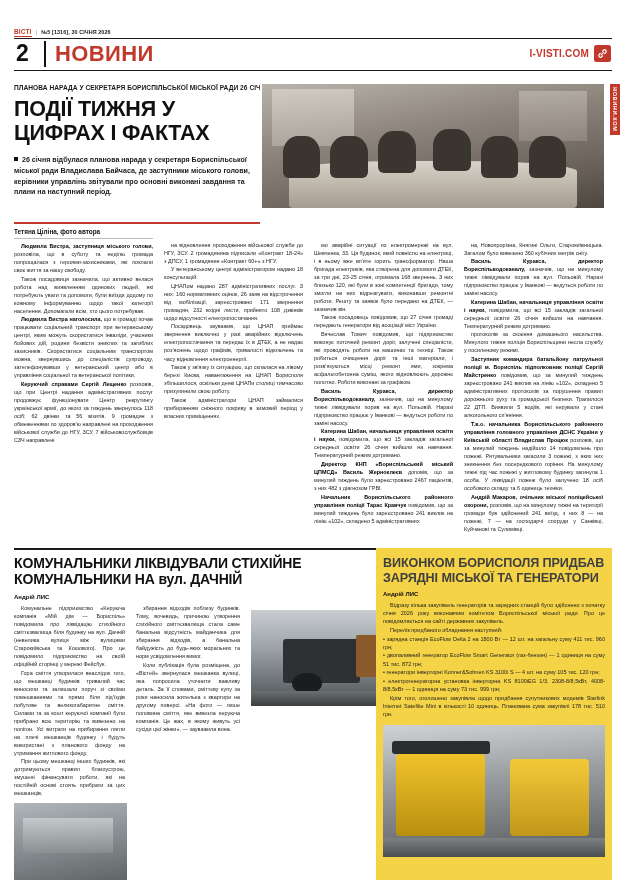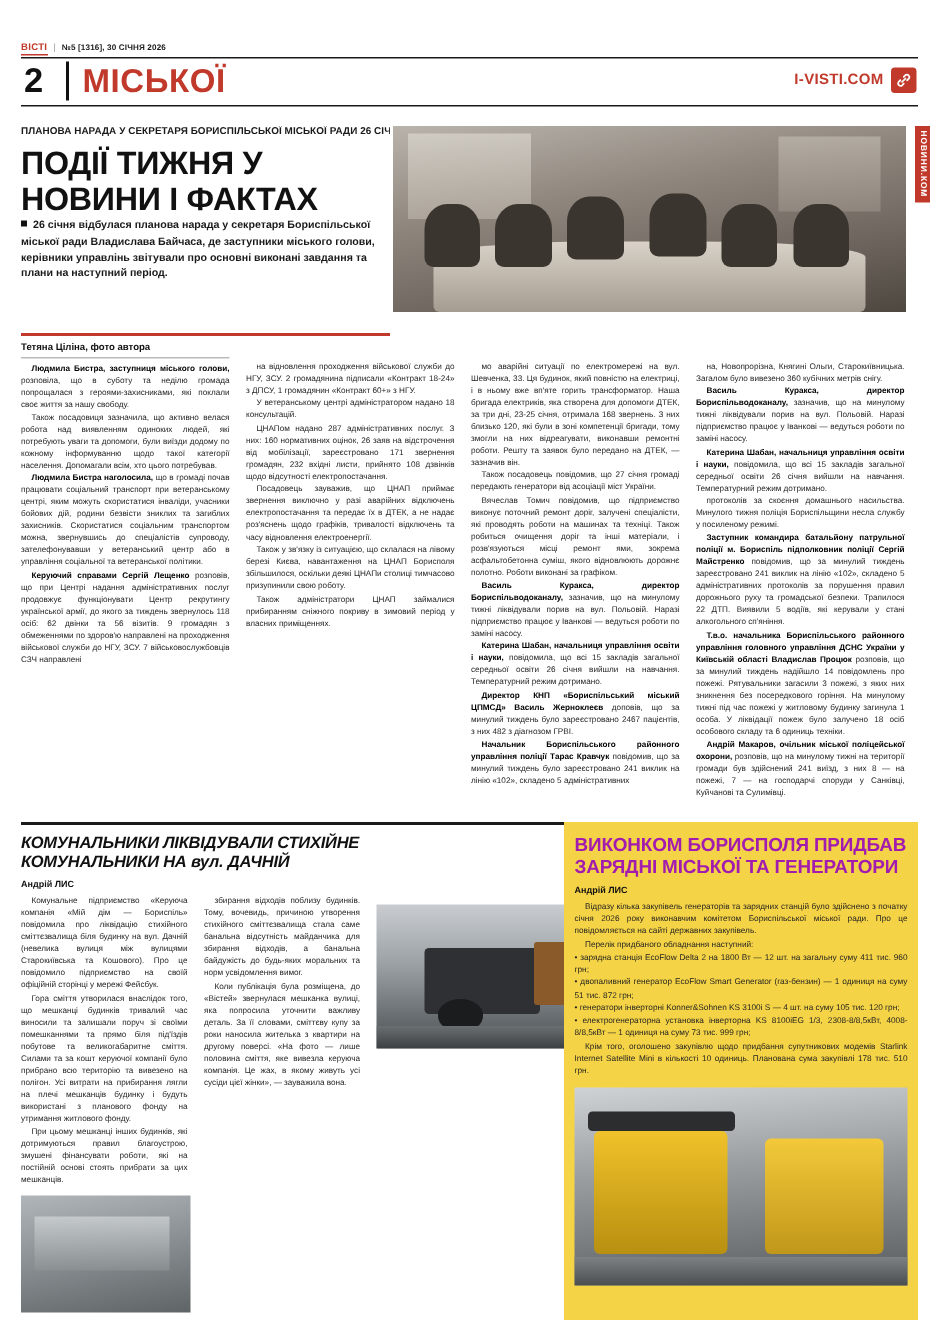--- a/index.html
+++ b/index.html
@@ -72,20 +72,21 @@
     font-size: 6.6px; font-weight: bold; color: #1a1a1a;
     letter-spacing: .05px; line-height: 1.2; white-space: nowrap;
     overflow: hidden;
   }
   .headline {
     margin-top: 5px;
     font-size: 21.5px; font-weight: bold; color: #111;
     line-height: 1.12; letter-spacing: -.2px;
   }
   .intro {
+    margin-top: 10px;
     font-size: 7.1px; line-height: 1.52; color: #1a1a1a;
     font-weight: bold; text-align: left;
   }
   .intro .sq {
     display: inline-block; width: 4px; height: 4px;
     background: #111; margin-right: 4px; vertical-align: 1px;
   }
   .lead-photo {
     width: 342px; height: 124px;
     background: linear-gradient(170deg,#b9b3ab 0%,#8e867d 38%,#6f675f 70%,#4d4740 100%);
@@ -134,25 +135,25 @@
 
   
   .bottom-rule {
     position: absolute; left: 14px; top: 548px; width: 598px;
     height: 1.6px; background: #1a1a1a;
   }
   .sec-left { position: absolute; left: 14px; top: 556px; width: 355px; }
   .sec-right { position: absolute; left: 376px; top: 548px; width: 236px;
                background: #f5d347; padding: 8px 7px 10px 7px; height: 332px; }
   .sec-head {
-    font-size: 11px; font-weight: bold; color: #111;
-    line-height: 1.14; letter-spacing: -.15px; font-style: italic;
+    font-size: 14px; font-weight: bold; color: #111;
+    line-height: 1.14; letter-spacing: -.15px;
   }
   .sec-head-sm {
-    font-size: 12.6px; font-weight: bold; color: #a21caf;
+    font-size: 12.6px; font-weight: bold; color: #404040;
     line-height: 1.16; letter-spacing: -.1px;
   }
   .sec-byline {
     font-size: 6px; font-weight: bold; color: #111; margin-top: 6px;
   }
   .sec-cols { display: flex; gap: 11px; margin-top: 4px; }
   .sec-col { width: 111px; }
   .sec-right .p { font-size: 5.5px; text-align: justify; }
   .sec-right .p.noind { text-indent: 0; }
   .photo-truck {
@@ -227,41 +228,41 @@
 
   <div class="masthead-line">
     <span class="mast-brand">ВІСТІ</span>
     <span class="mast-sep">|</span>
     <span class="mast-issue">№5 [1316], 30 СІЧНЯ 2026</span>
   </div>
 
   <div class="header-bar">
     <div class="page-num">2</div>
     <div class="vrule"></div>
-    <div class="section-title">МІСЬКОЇ</div>
+    <div class="section-title">НОВИНИ</div>
     <div class="header-right">
       <span class="site-url">I-VISTI.COM</span>
       <span class="link-badge">
         <svg viewBox="0 0 24 24" fill="none" stroke="#ffffff" stroke-width="2.6" stroke-linecap="round">
           <path d="M9.5 14.5 L14.5 9.5"></path>
           <path d="M12 7 L14.5 4.5 a3.6 3.6 0 0 1 5 5 L17 12"></path>
           <path d="M12 17 L9.5 19.5 a3.6 3.6 0 0 1-5-5 L7 12"></path>
         </svg>
       </span>
     </div>
   </div>
   <div class="header-rule"></div>
 
   <div class="lead">
     <div class="lead-grid">
       <div class="lead-left">
         <div class="kicker">ПЛАНОВА НАРАДА У СЕКРЕТАРЯ БОРИСПІЛЬСЬКОЇ МІСЬКОЇ РАДИ 26 СІЧНЯ:</div>
         <div class="headline">
           <div>ПОДІЇ ТИЖНЯ У</div>
-          <div>НОВИНИ І ФАКТАХ</div>
+          <div>ЦИФРАХ І ФАКТАХ</div>
         </div>
         <div class="intro">
           <span class="sq"></span><span>26 січня відбулася планова нарада у секретаря Бориспільської міської ради Владислава Байчаса, де заступники міського голови, керівники управлінь звітували про основні виконані завдання та плани на наступний період.</span>
         </div>
       </div>
       <div class="lead-photo">
         <div class="win"></div>
         <div class="win2"></div>
         <div class="tbl"></div>
         <div class="fig" style="left:6%"></div>

